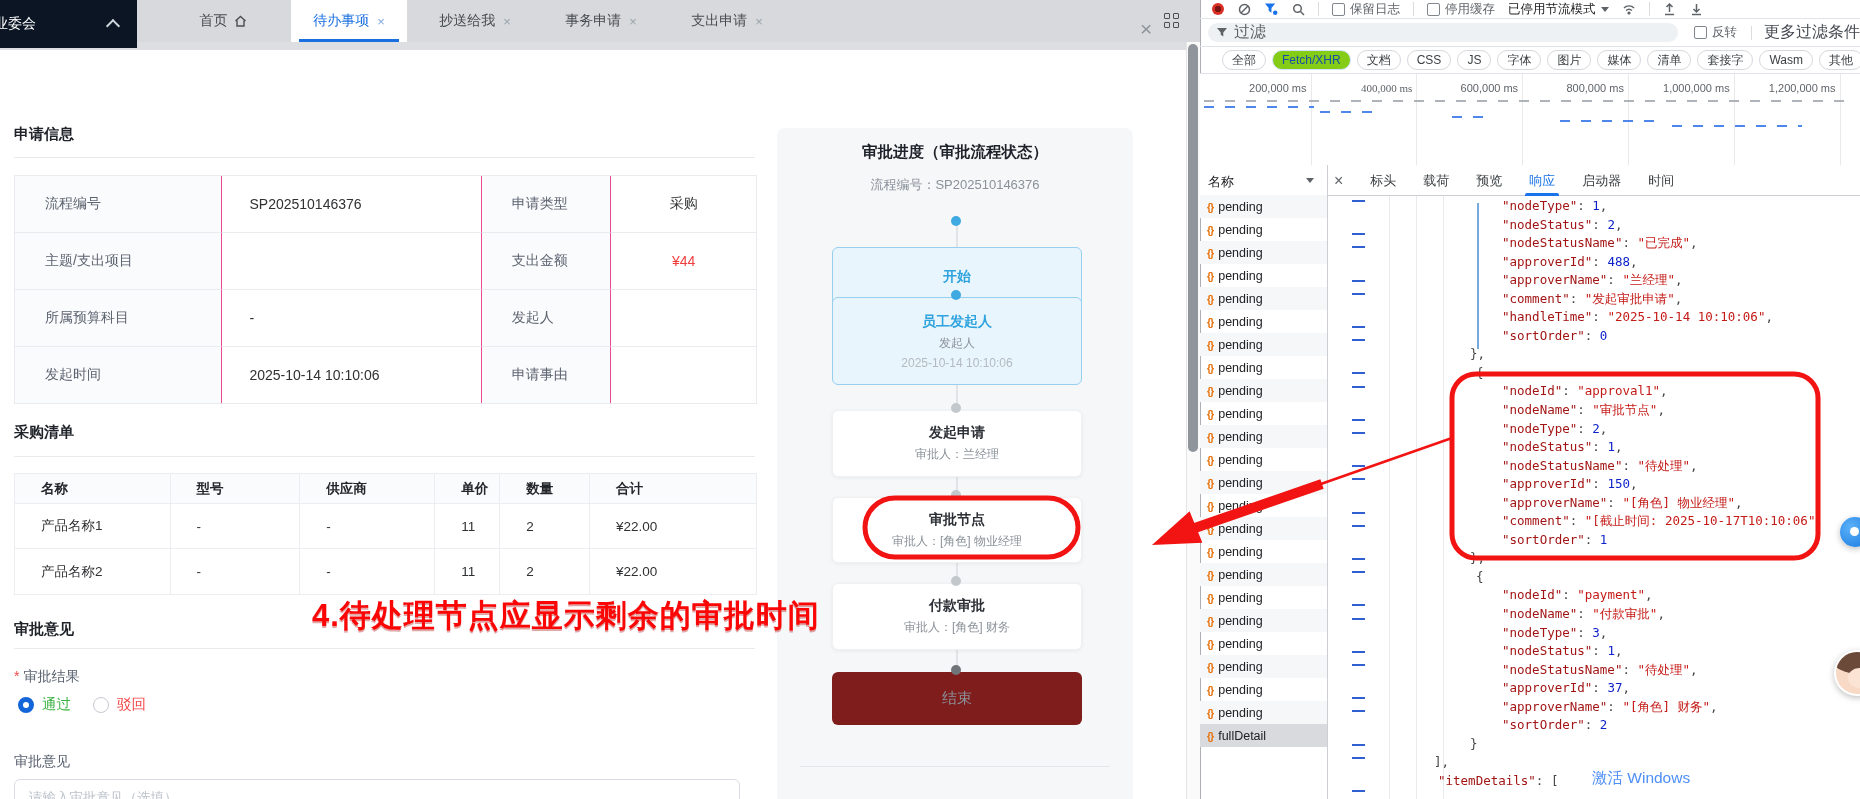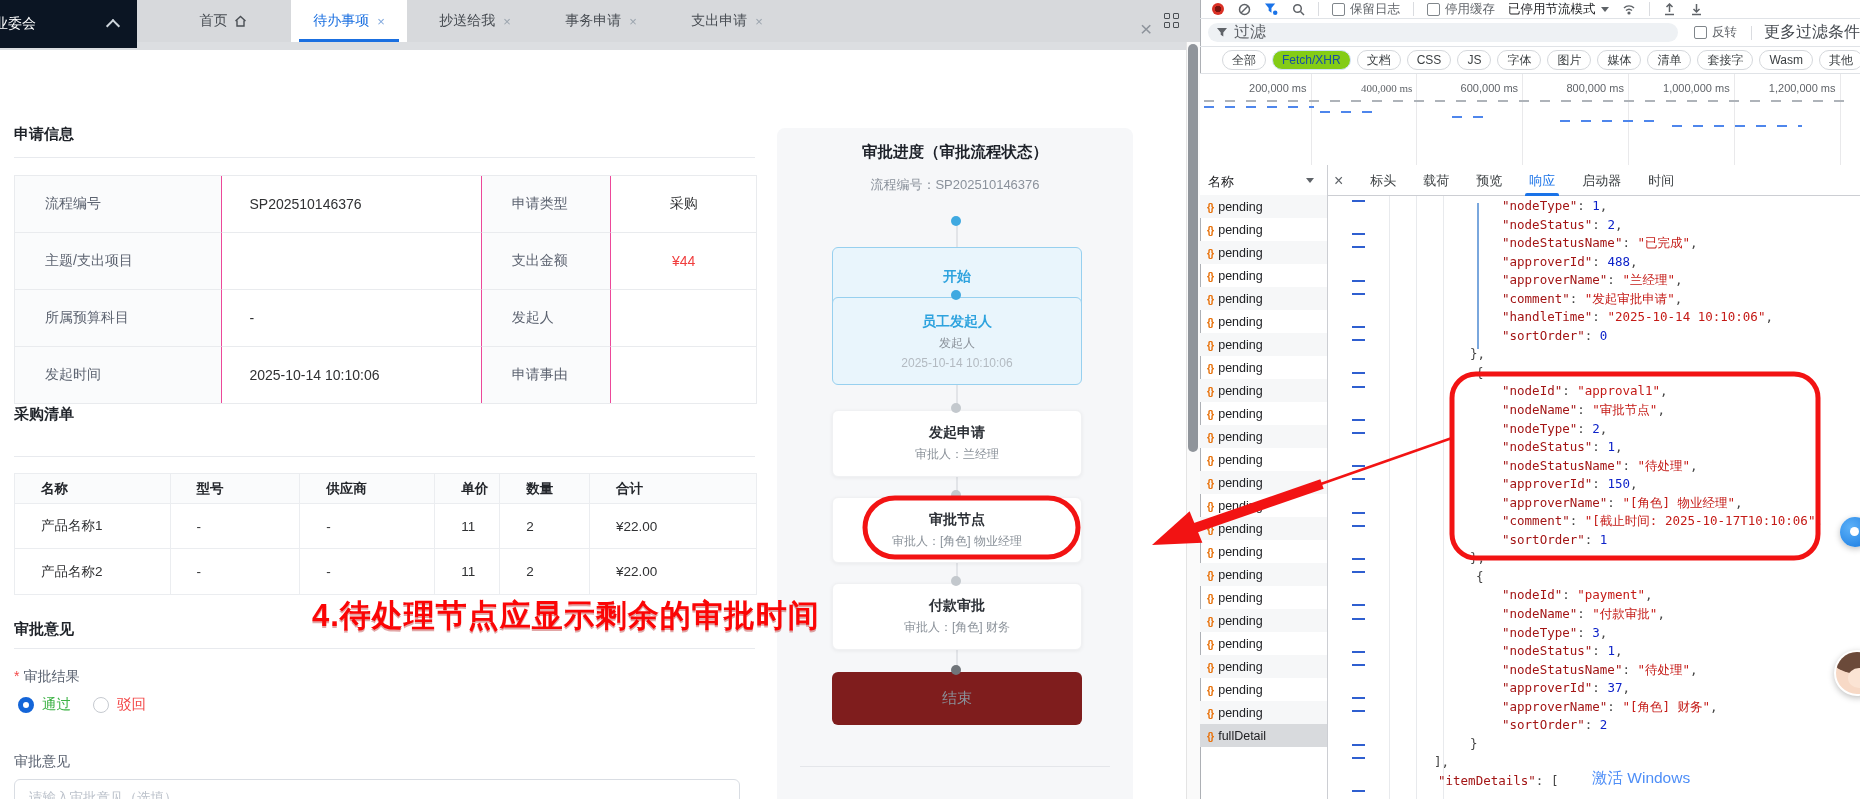--- a/index.html
+++ b/index.html
@@ -209,21 +209,21 @@
   <div class="abs hr" style="left:14px;top:157px;width:741px"></div>
   <div class="abs info-table" style="top:175px" id="info-table">
       <div class="info-row" style="display: contents;"><div class="cell lab">流程编号</div><div class="cell val1">SP202510146376</div><div class="cell lab">申请类型</div><div class="cell val2">采购</div></div>
       <div class="info-row" style="display: contents;"><div class="cell lab">主题/支出项目</div><div class="cell val1"></div><div class="cell lab">支出金额</div><div class="cell val2">
           <span class="red">¥44</span>
         </div></div>
       <div class="info-row" style="display: contents;"><div class="cell lab">所属预算科目</div><div class="cell val1">-</div><div class="cell lab">发起人</div><div class="cell val2"></div></div>
       <div class="info-row row-last" style="display: contents;"><div class="cell lab" style="border-bottom: none;">发起时间</div><div class="cell val1" style="border-bottom: none;">2025-10-14 10:10:06</div><div class="cell lab" style="border-bottom: none;">申请事由</div><div class="cell val2" style="border-bottom: none;"></div></div>
     </div>
 
-  <div class="abs sec-title" style="left:14px;top:405px">采购清单</div>
+  <div class="abs sec-title" style="left:14px;top:423px">采购清单</div>
   <div class="abs hr" style="left:14px;top:456px;width:741px"></div>
   <div class="abs p-table" style="top:473px" id="p-table">
       <div class="p-row p-head">
         <div class="p-cell c0">名称</div>
         <div class="p-cell c1">型号</div>
         <div class="p-cell c2">供应商</div>
         <div class="p-cell c3">单价</div>
         <div class="p-cell c4">数量</div>
         <div class="p-cell c5">合计</div>
       </div>

